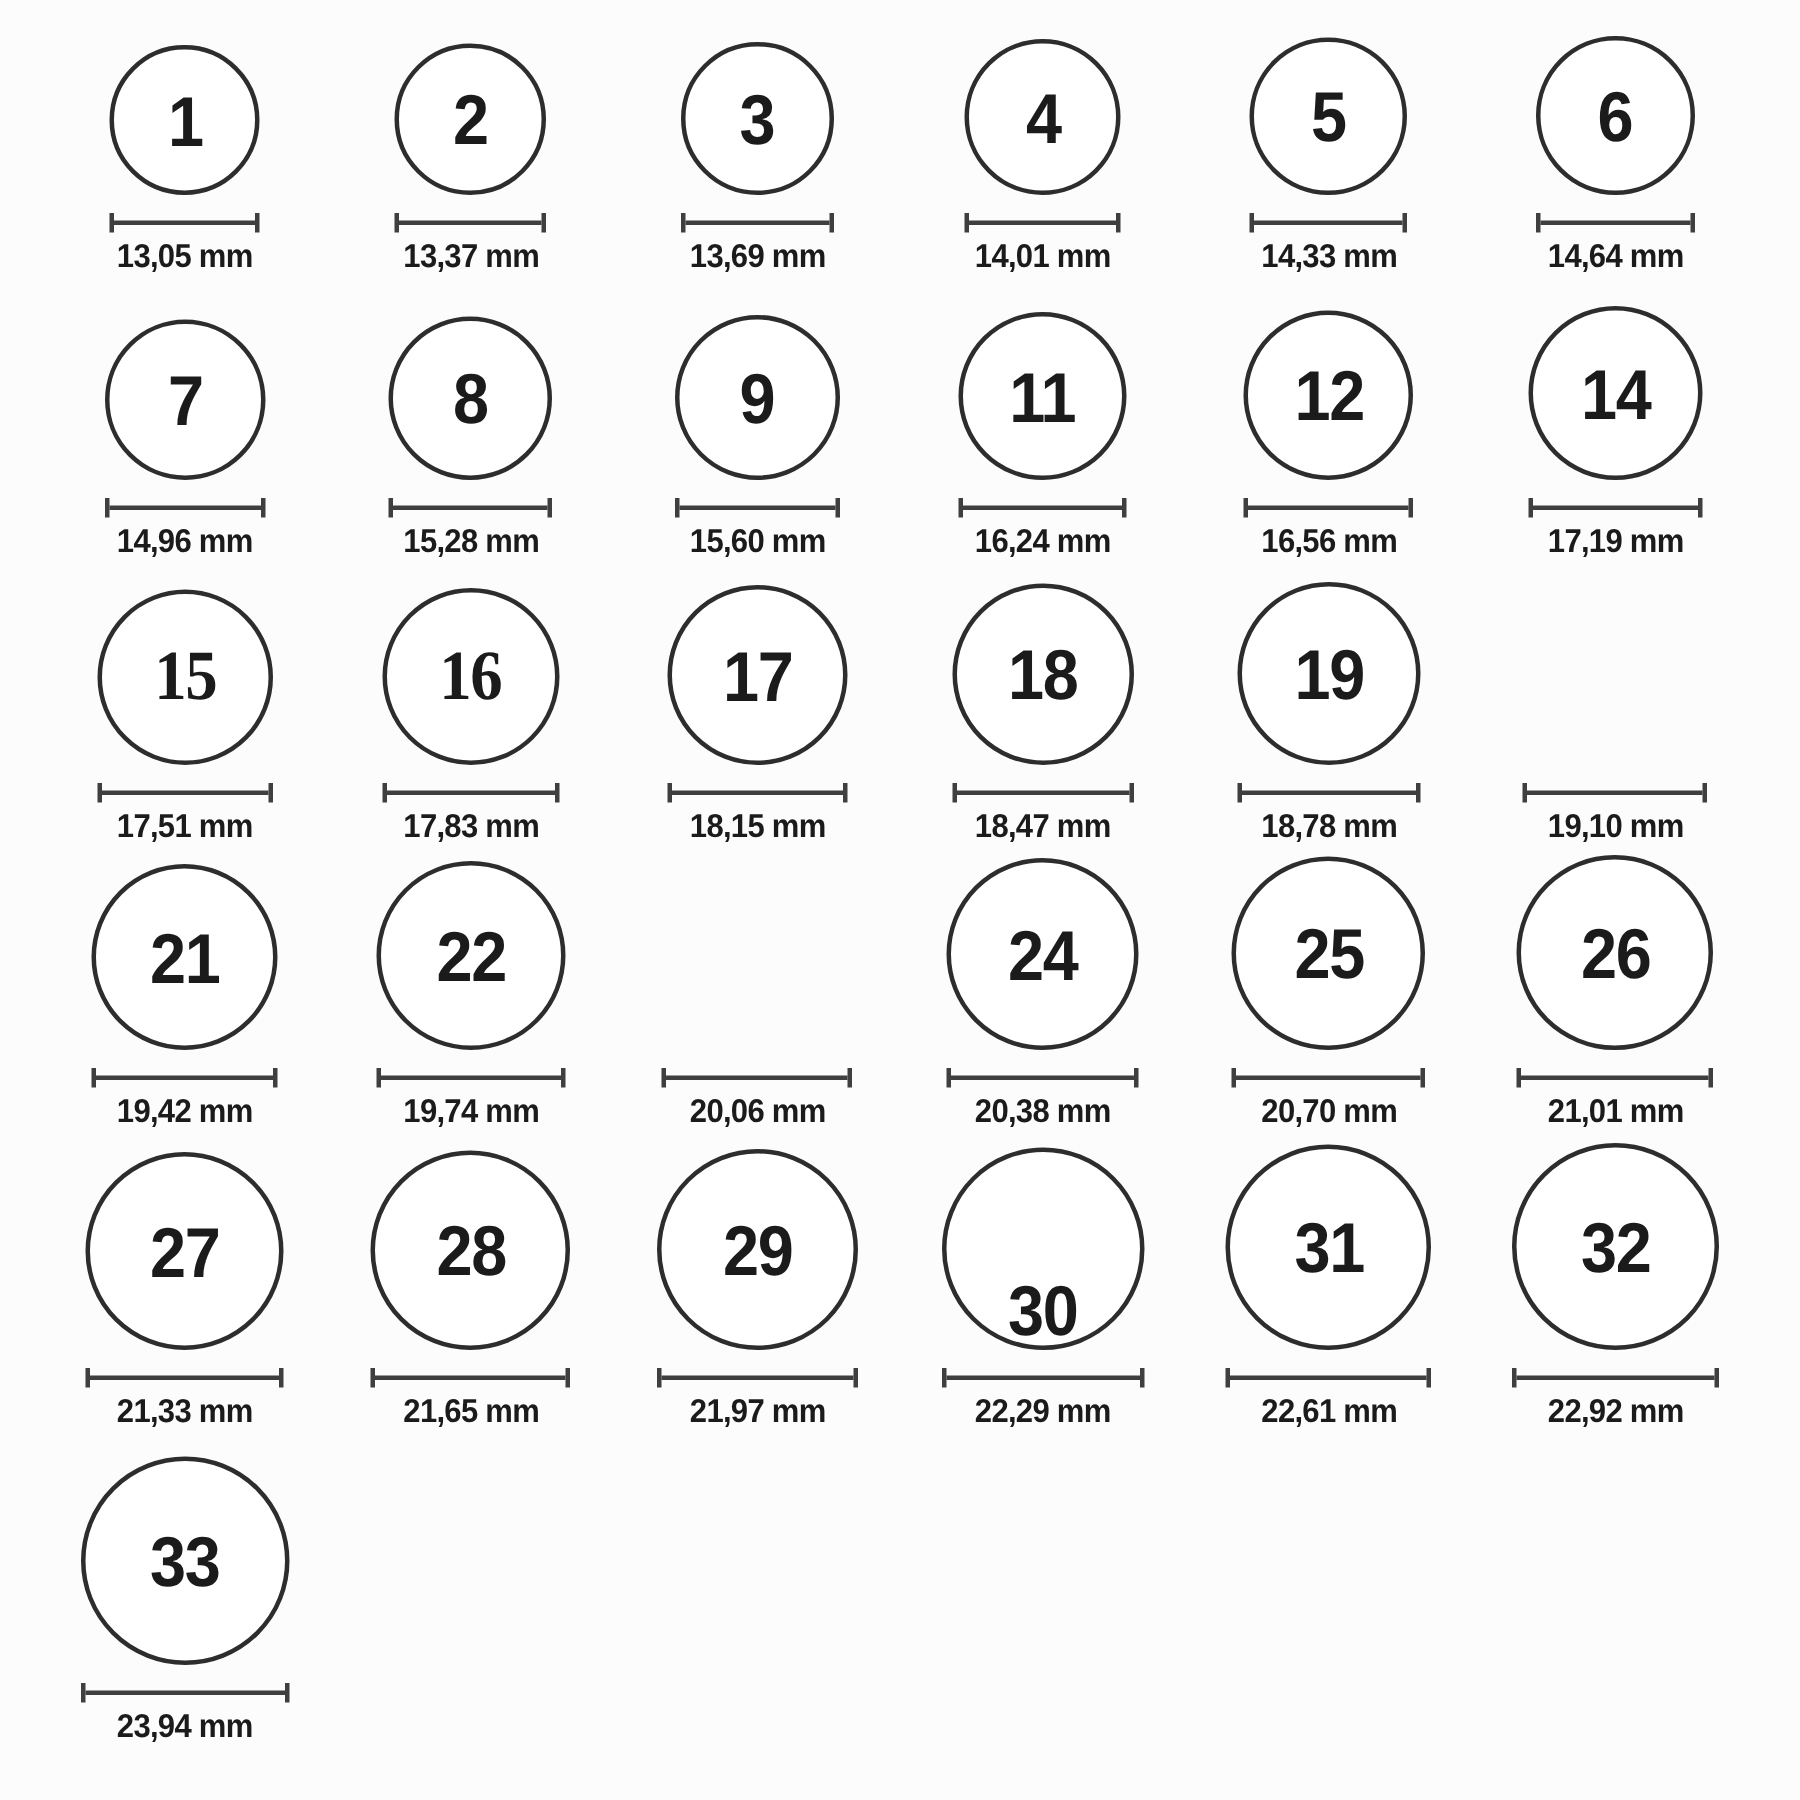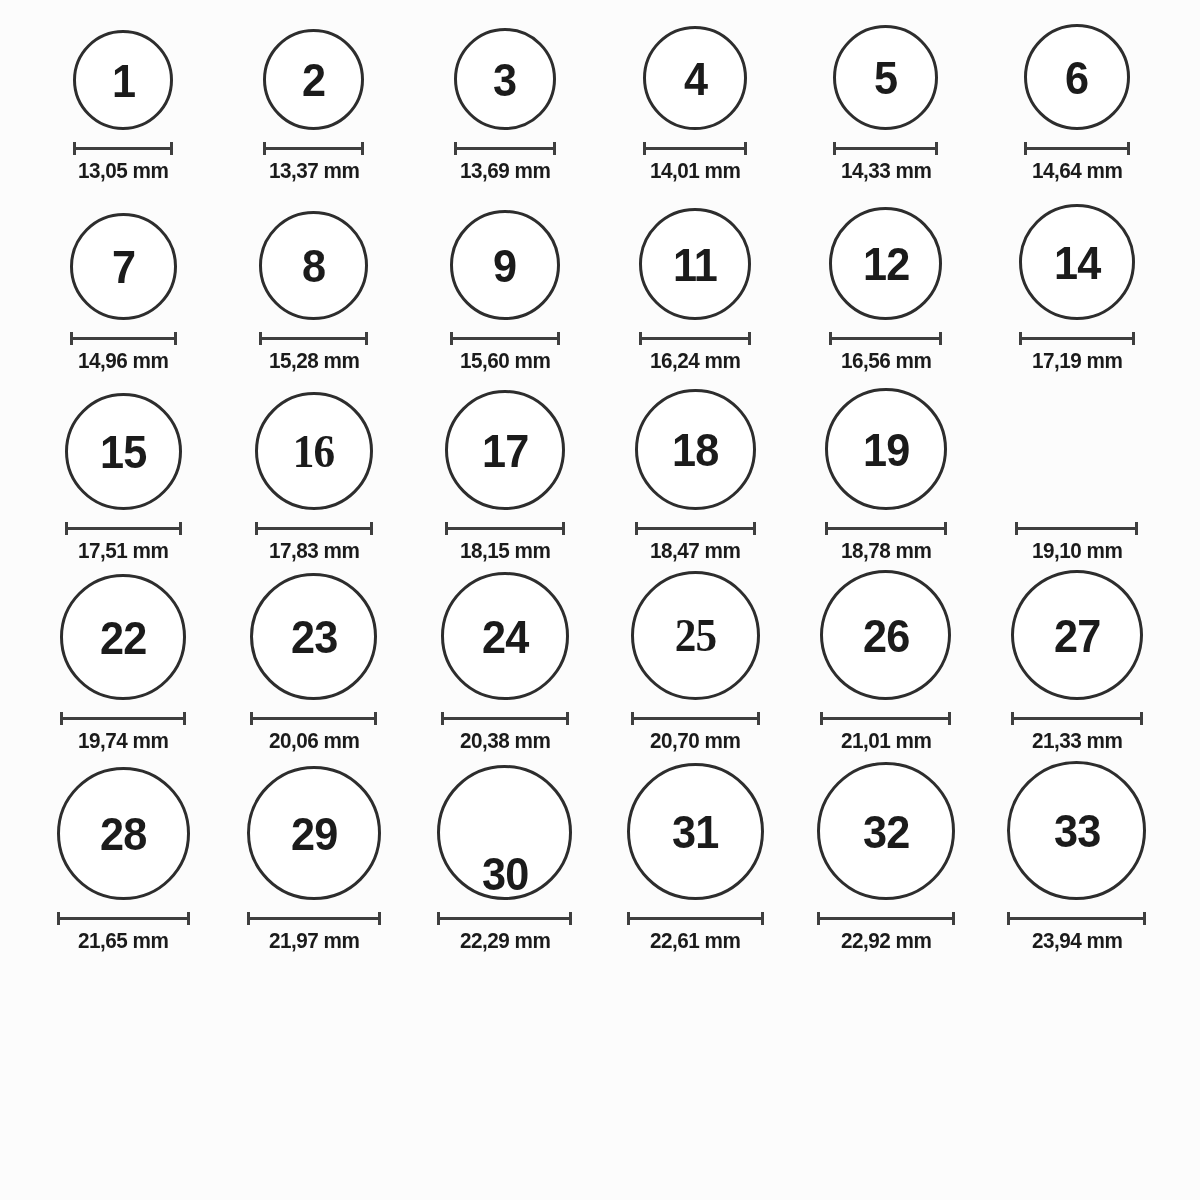--- a/index.html
+++ b/index.html
@@ -201,21 +201,21 @@
     <div class="circle" style="width: 116px; height: 116px;">
       <span class="num">14</span>
     </div>
     <div class="measure" style="width: 116px;">
       <div class="measure-bar"></div>
     </div>
     <span class="dlabel">17,19 mm</span>
   </div>
 
   <div class="cell">
-    <div class="circle" style="width: 117px; height: 117px;">
+    <div class="circle" style="width: 117px; height: 117px; font-family: Liberation Serif, serif;">
       <span class="num">15</span>
     </div>
     <div class="measure" style="width: 117px;">
       <div class="measure-bar"></div>
     </div>
     <span class="dlabel">17,51 mm</span>
   </div>
 
   <div class="cell">
     <div class="circle" style="width: 118px; height: 118px; font-family: Liberation Serif, serif;">
@@ -257,53 +257,59 @@
     <span class="dlabel">18,78 mm</span>
   </div>
 
   <div class="cell">
     <div class="measure" style="width: 123px;">
       <div class="measure-bar"></div>
     </div>
     <span class="dlabel">19,10 mm</span>
   </div>
 
+  <div class="cell">
+    <div class="circle" style="width: 124px; height: 124px;">
+      <span class="num">21</span>
+    </div>
+    <div class="measure" style="width: 124px;">
+      <div class="measure-bar"></div>
+    </div>
+    <span class="dlabel">19,42 mm</span>
+  </div>
 
   <div class="cell">
     <div class="circle" style="width: 126px; height: 126px;">
       <span class="num">22</span>
     </div>
     <div class="measure" style="width: 126px;">
       <div class="measure-bar"></div>
     </div>
     <span class="dlabel">19,74 mm</span>
   </div>
 
   <div class="cell">
-    <div class="circle" style="width: 127px; height: 127px;">
-      <span class="num">23</span>
-    </div>
     <div class="measure" style="width: 127px;">
       <div class="measure-bar"></div>
     </div>
     <span class="dlabel">20,06 mm</span>
   </div>
 
   <div class="cell">
     <div class="circle" style="width: 128px; height: 128px;">
       <span class="num">24</span>
     </div>
     <div class="measure" style="width: 128px;">
       <div class="measure-bar"></div>
     </div>
     <span class="dlabel">20,38 mm</span>
   </div>
 
   <div class="cell">
-    <div class="circle" style="width: 129px; height: 129px; font-family: Liberation Serif, serif;">
+    <div class="circle" style="width: 129px; height: 129px;">
       <span class="num">25</span>
     </div>
     <div class="measure" style="width: 129px;">
       <div class="measure-bar"></div>
     </div>
     <span class="dlabel">20,70 mm</span>
   </div>
 
   <div class="cell">
     <div class="circle" style="width: 131px; height: 131px;">

